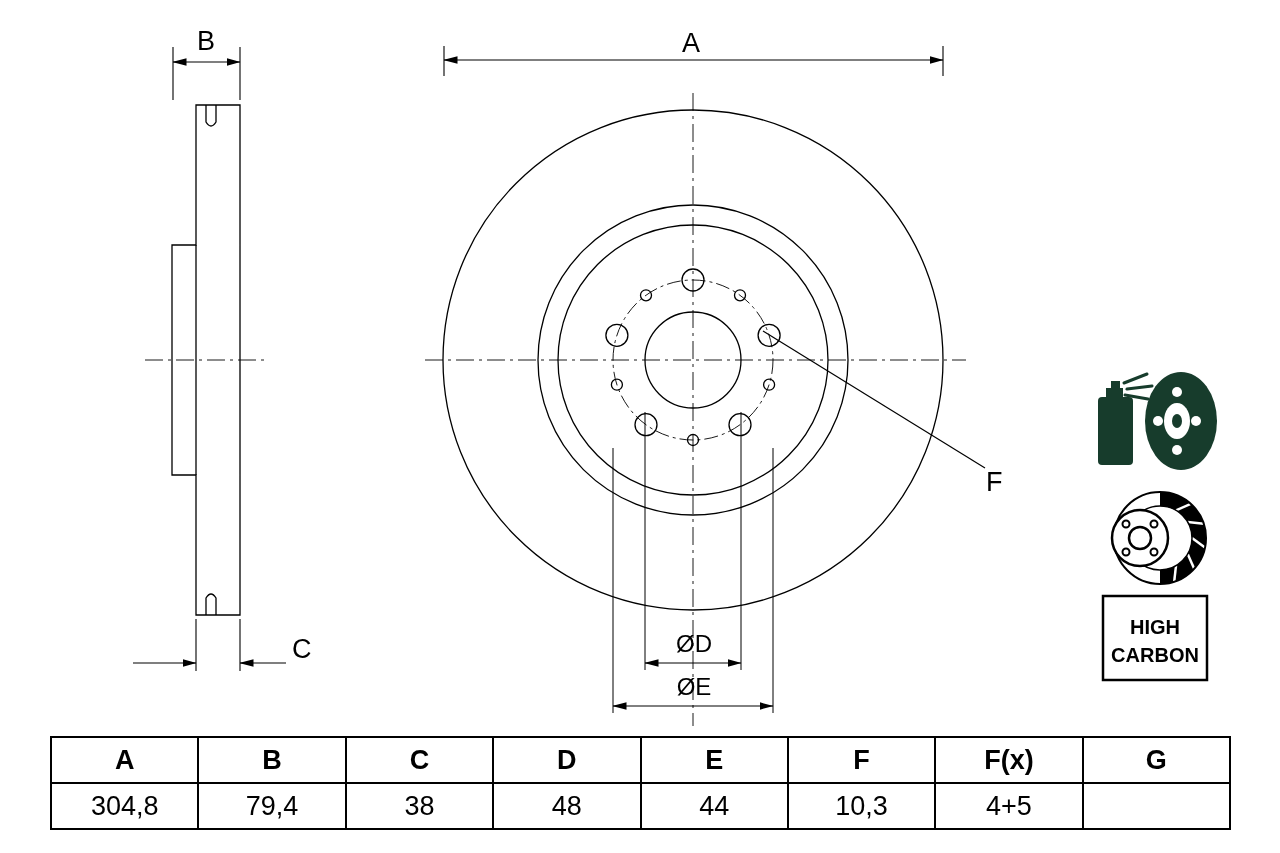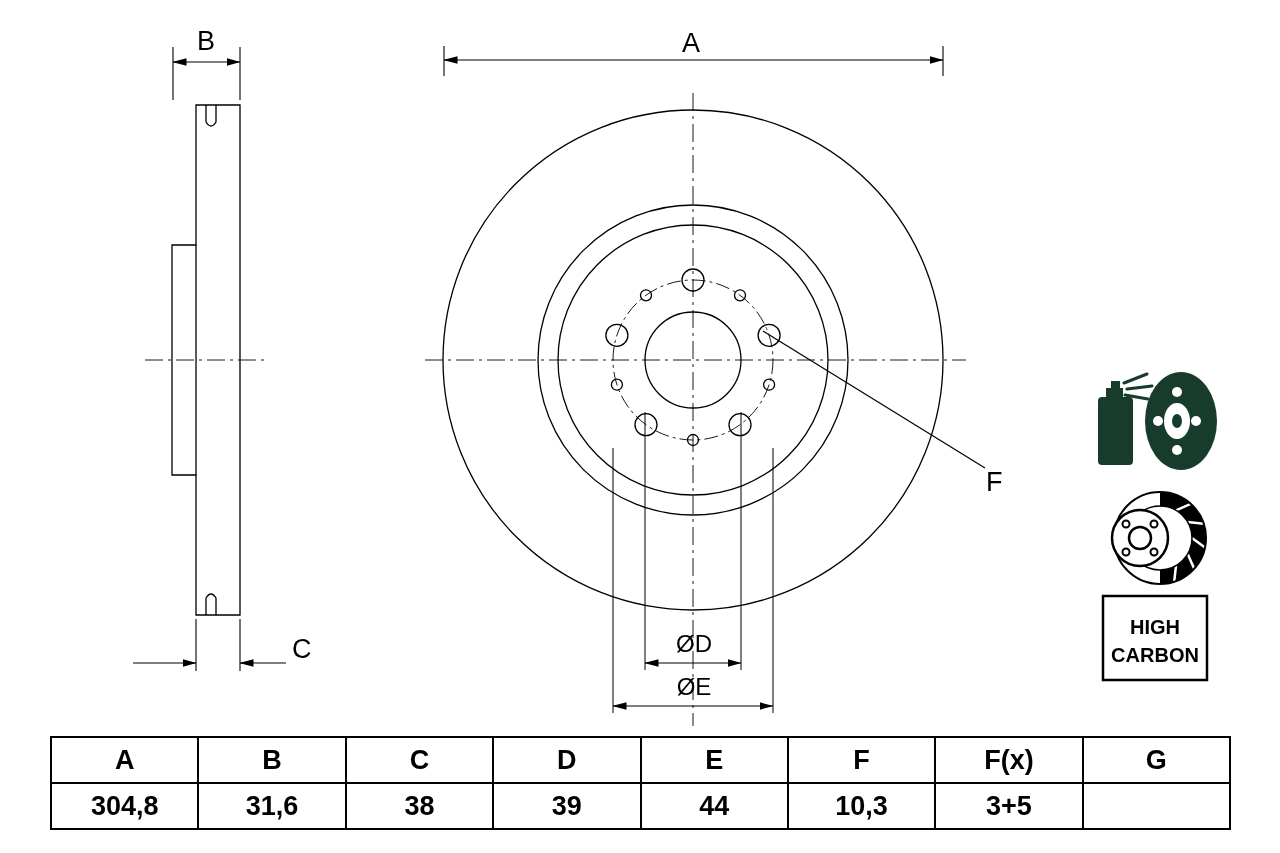--- a/index.html
+++ b/index.html
@@ -9,21 +9,21 @@
   #drawing text { fill:#000; font-family:"Liberation Sans", sans-serif; }
   .dim-label { font-size:27px; }
   .dia-label { font-size:24px; }
   .hc-text  { font-size:20px; font-weight:bold; }
   table.spec { position:absolute; left:50px; top:736px; width:1181px; border-collapse:collapse; table-layout:fixed; background:#fff; }
   table.spec th, table.spec td {
     border:2px solid #000; height:44px; padding:0;
     text-align:center; vertical-align:middle; font-size:27px; color:#000;
   }
   table.spec th { font-weight:bold; }
-  table.spec td { font-weight:bold; }
+  table.spec td { font-weight:normal; }
 </style>
 </head>
 <body>
 
 <div id="canvas">
 
   <svg id="drawing" width="1280" height="736" viewBox="0 0 1280 736">
     <defs>
       <marker id="arr" viewBox="0 0 14 10" refX="13.5" refY="5" markerWidth="14" markerHeight="10" markerUnits="userSpaceOnUse" orient="auto-start-reverse">
         <path d="M0,1.2 L14,5 L0,8.8 Z" fill="#000"></path>
@@ -159,24 +159,24 @@
         <th>D</th>
         <th>E</th>
         <th>F</th>
         <th>F(x)</th>
         <th>G</th>
       </tr>
     </thead>
     <tbody>
       <tr>
         <td>304,8</td>
-        <td>31,6</td>
+        <td>79,4</td>
         <td>38</td>
-        <td>39</td>
+        <td>48</td>
         <td>44</td>
         <td>10,3</td>
-        <td>3+5</td>
+        <td>4+5</td>
         <td></td>
       </tr>
     </tbody>
   </table>
 
 </div>
 
 </body></html>

